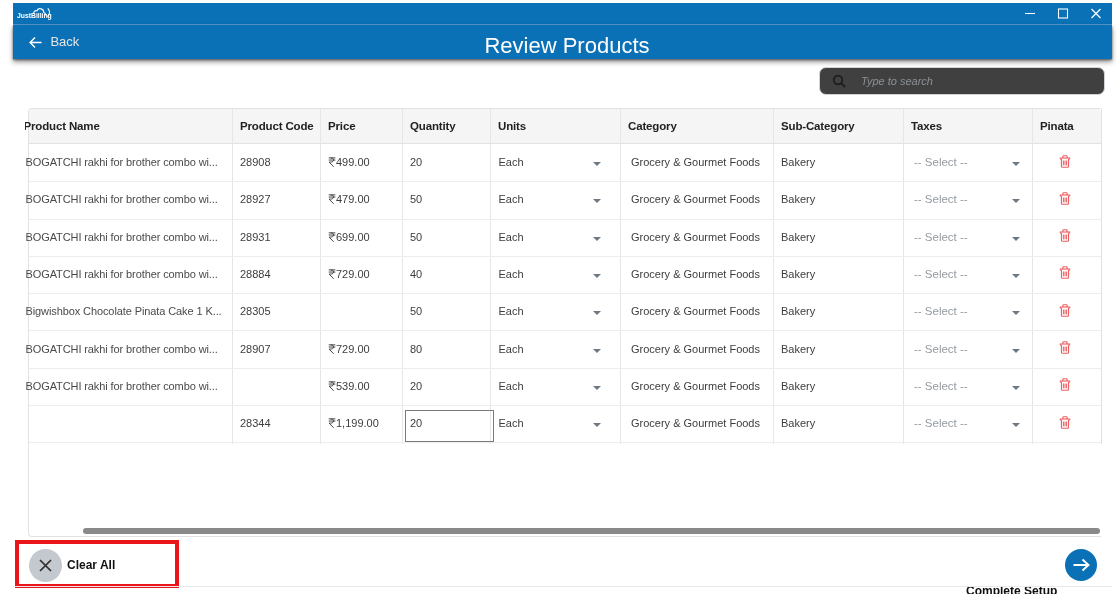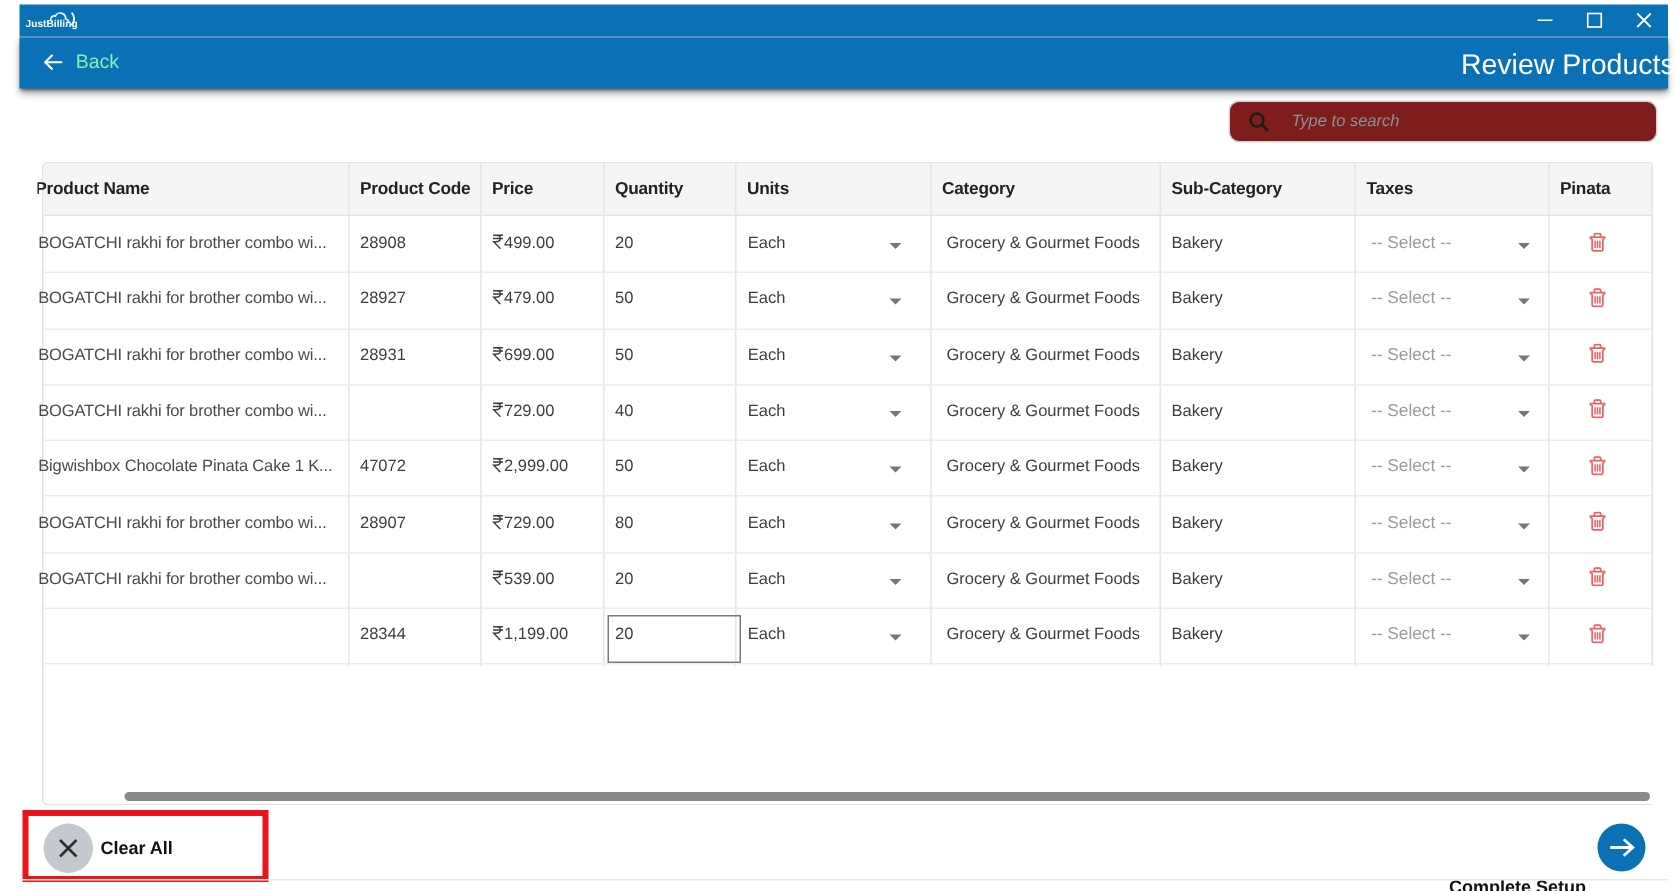--- a/index.html
+++ b/index.html
@@ -10,26 +10,26 @@
     background:#fff; }
   
   #titlebar { position:absolute; left:0; top:0; width:1099px; height:21px;
     background:#0a71b6; }
   #tbdiv { position:absolute; left:0; top:21px; width:1099px; height:1px;
     background:#5b9bcd; }
   #appbar { position:absolute; left:0; top:22px; width:1099px; height:34px;
     background:#0a71b6; box-shadow:0 1px 2px rgba(0,0,0,0.45), 0 3px 5px rgba(0,0,0,0.42); }
   #logo { position:absolute; left:4px; top:2px; }
   .winbtn { position:absolute; top:0; height:21px; width:30px; }
-  #backrow { position:absolute; left:16px; top:7px; color:#86efac; }
-  #title { position:absolute; left:4.5px; top:30px; width:1099px; text-align:right;
-    color:#fff; font-size:19px; }
+  #backrow { position:absolute; left:16px; top:7px; color:#e5e5e5; }
+  #title { position:absolute; left:4.5px; top:30px; width:1099px; text-align:center;
+    color:#fff; font-size:22px; }
   
   #search { position:absolute; left:806px; top:64px; width:286px; height:28px;
-    border:1px solid #cfd2d6; border-radius:7px; background:#7f1d1d; }
+    border:1px solid #cfd2d6; border-radius:7px; background:#404040; }
   #search .ph { position:absolute; left:41px; top:7px; font-style:italic;
     font-size:11px; color:#8b9197; }
   
   #tbl { position:absolute; left:15px; top:105px; width:1073px; height:429px;
     border:1px solid #e2e2e2; border-right:none; border-radius:4px 0 0 4px; background:#fff; }
   .vline { position:absolute; top:0; height:334.5px; width:1px; background:#e6e6e6; }
   #thead { position:absolute; left:0; top:0; width:100%; height:35px;
     background:#f5f5f5; border-bottom:1px solid #e2e2e2; border-radius:4px 4px 0 0; }
   .th { position:absolute; top:0; height:35px; line-height:35px; font-weight:bold;
     font-size:11.5px; letter-spacing:-0.15px; color:#222; padding-left:8px; white-space:nowrap; }
@@ -198,20 +198,21 @@
                 <path d="M1.1 3.3 L1.95 4.5 M10.9 3.3 L10.05 4.5"></path>
                 <path d="M2.45 4.1 V11.25 Q2.45 12.2 3.4 12.2 H8.6 Q9.55 12.2 9.55 11.25 V4.1"></path>
                 <path d="M4.4 5.5 V10.4 M6 5.5 V10.4 M7.6 5.5 V10.4" stroke-width="1"></path>
               </g>
             </svg>
           </div>
         </div>
       </div>
       <div class="row" style="top:147.89999999999998px">
         <div class="c pn" style="left:-3.5px;width:207px;padding-left:0;">BOGATCHI rakhi for brother combo wi...</div>
+        <div class="c" style="left:203px;width:88px">28884</div>
         <div class="c" style="left:291px;width:82px"><svg width="8" height="10" viewBox="0 0 10 12.5" style="display:inline-block;vertical-align:-1px">
             <path d="M0.9 1.1 H9.2 M0.9 3.8 H9.2 M3.4 1.1 C6.2 1.1 7 2.3 7 3.7 C7 5.4 5.6 6.4 2.8 6.4 L1.4 6.4 L7 12.2" fill="none" stroke="#3d3d3d" stroke-width="1.2"></path>
           </svg>729.00</div>
         <div class="c" style="left:373px;width:88px">40</div>
         <div class="c" style="left:461px;width:130px;padding-left:8.5px">Each</div>
         <div class="caret" style="left:564px"></div>
         <div class="c" style="left:591px;width:153px;padding-left:11px">Grocery &amp; Gourmet Foods</div>
         <div class="c" style="left:744px;width:130px">Bakery</div>
         <div class="c sel" style="left:874px;width:129px;padding-left:11px">-- Select --</div>
         <div class="caret" style="left:983px"></div>
@@ -224,24 +225,21 @@
                 <path d="M1.1 3.3 L1.95 4.5 M10.9 3.3 L10.05 4.5"></path>
                 <path d="M2.45 4.1 V11.25 Q2.45 12.2 3.4 12.2 H8.6 Q9.55 12.2 9.55 11.25 V4.1"></path>
                 <path d="M4.4 5.5 V10.4 M6 5.5 V10.4 M7.6 5.5 V10.4" stroke-width="1"></path>
               </g>
             </svg>
           </div>
         </div>
       </div>
       <div class="row" style="top:185.2px">
         <div class="c pn" style="left:-3.5px;width:207px;padding-left:0;">Bigwishbox Chocolate Pinata Cake 1 K...</div>
-        <div class="c" style="left:203px;width:88px">47072</div>
-        <div class="c" style="left:291px;width:82px"><svg width="8" height="10" viewBox="0 0 10 12.5" style="display:inline-block;vertical-align:-1px">
-            <path d="M0.9 1.1 H9.2 M0.9 3.8 H9.2 M3.4 1.1 C6.2 1.1 7 2.3 7 3.7 C7 5.4 5.6 6.4 2.8 6.4 L1.4 6.4 L7 12.2" fill="none" stroke="#3d3d3d" stroke-width="1.2"></path>
-          </svg>2,999.00</div>
+        <div class="c" style="left:203px;width:88px">28305</div>
         <div class="c" style="left:373px;width:88px">50</div>
         <div class="c" style="left:461px;width:130px;padding-left:8.5px">Each</div>
         <div class="caret" style="left:564px"></div>
         <div class="c" style="left:591px;width:153px;padding-left:11px">Grocery &amp; Gourmet Foods</div>
         <div class="c" style="left:744px;width:130px">Bakery</div>
         <div class="c sel" style="left:874px;width:129px;padding-left:11px">-- Select --</div>
         <div class="caret" style="left:983px"></div>
         <div style="position:absolute;left:1003px;top:0;width:69px;height:37.3px">
           <div style="position:absolute;left:26.5px;top:9.5px">
             <svg width="12" height="13" viewBox="0 0 12 13">

